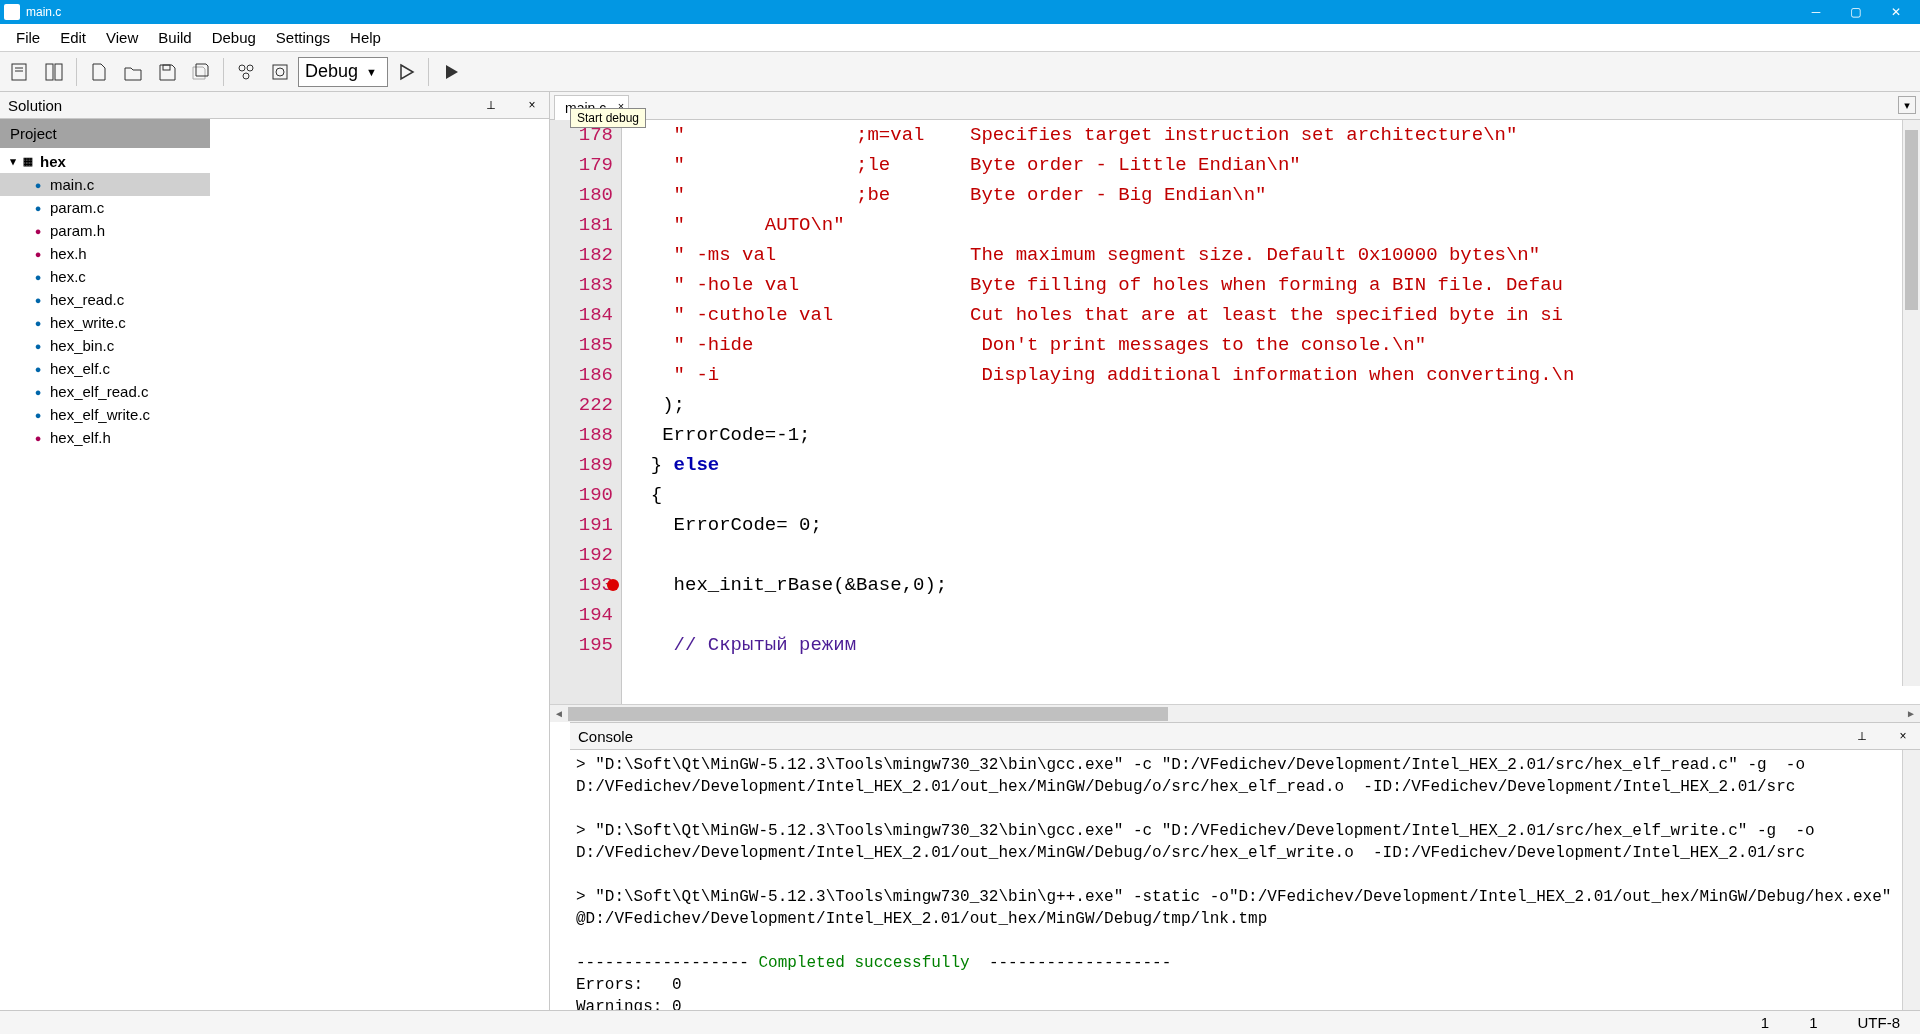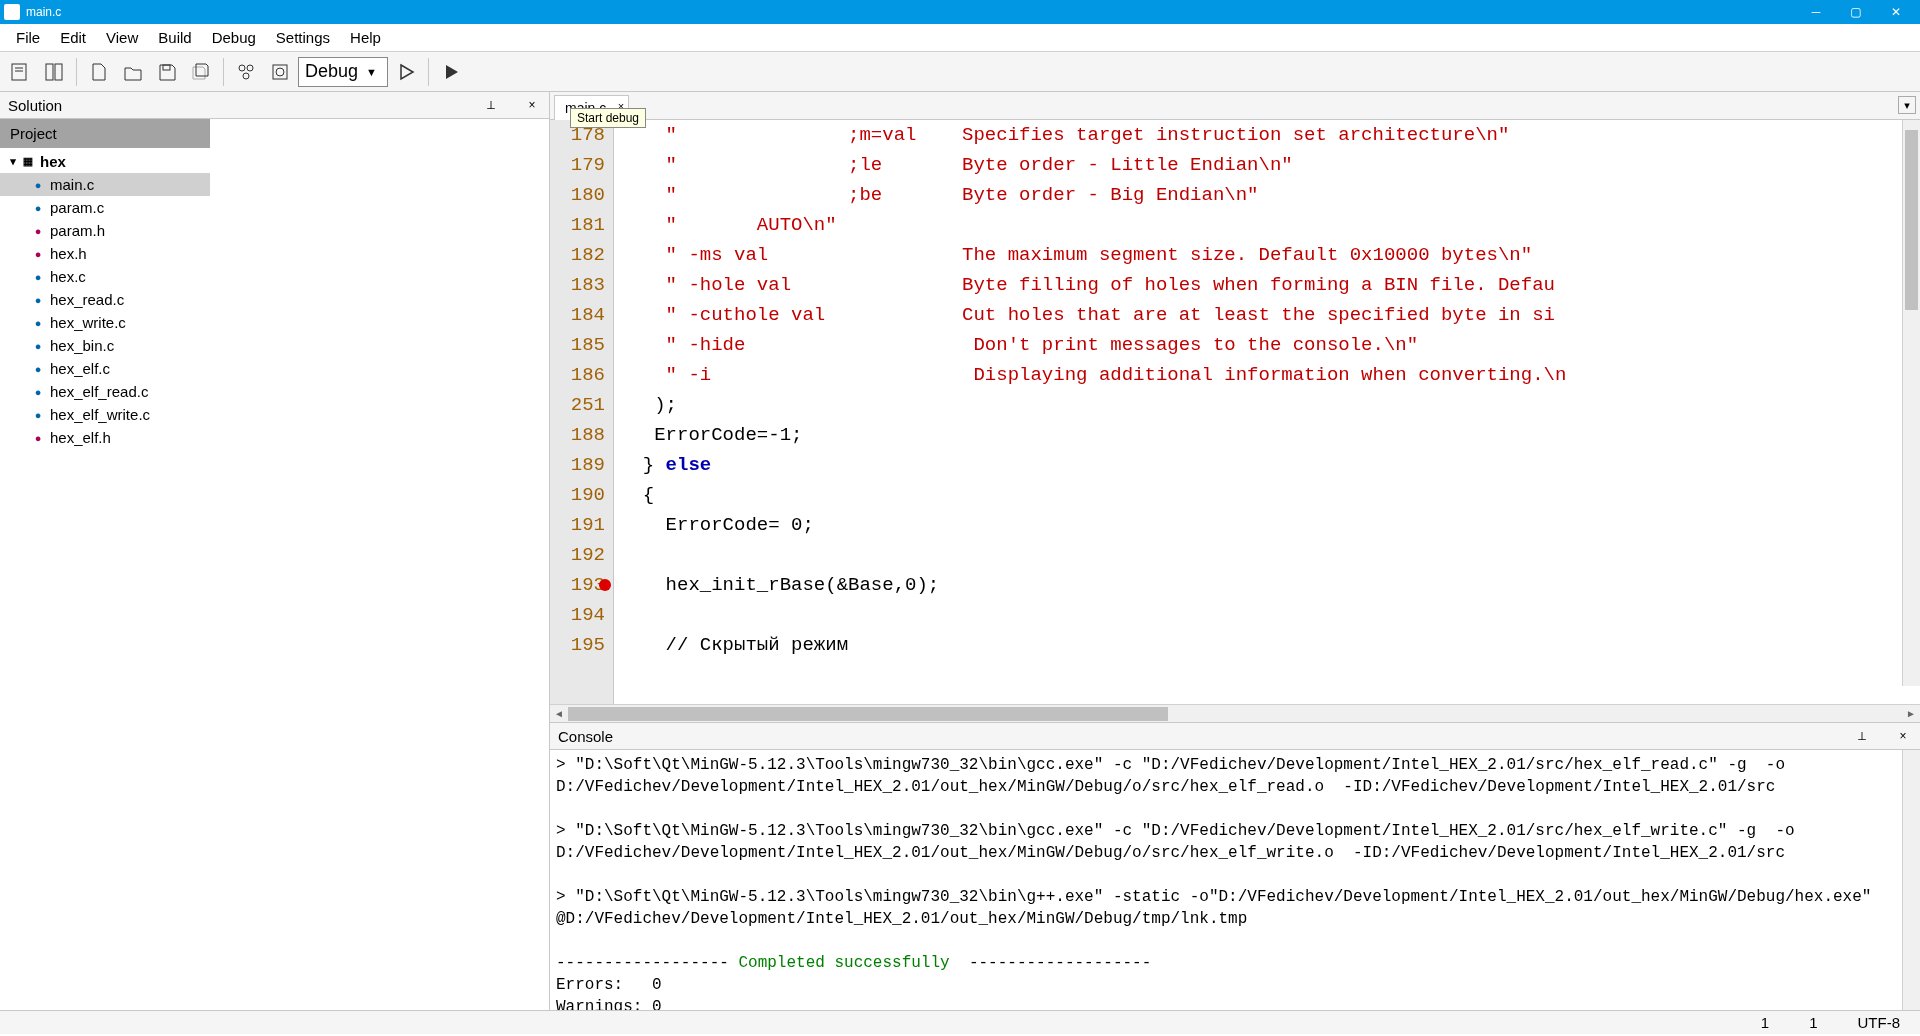--- a/index.html
+++ b/index.html
@@ -30,33 +30,33 @@
 .tree-row .ficon { width: 16px; height: 16px; margin-right: 4px; display: inline-flex; align-items: center; justify-content: center; font-size: 11px; }
 .tree-row.root { font-weight: bold; }
 .tree-row.child { padding-left: 30px; }
 .editor-area { flex: 1; display: flex; flex-direction: column; overflow: hidden; position: relative; }
 .tabbar { height: 28px; border-bottom: 1px solid #c8c8c8; display: flex; align-items: flex-end; background: #f5f5f5; padding-left: 4px; position: relative; }
 .tab { background: #fff; border: 1px solid #c8c8c8; border-bottom: none; padding: 4px 22px 4px 10px; font-size: 14px; position: relative; top: 1px; }
 .tab .close { position: absolute; right: 4px; top: 4px; font-size: 11px; cursor: pointer; }
 .tabbar .rightbtn { position: absolute; right: 4px; top: 4px; width: 18px; height: 18px; border: 1px solid #aaa; display: flex; align-items: center; justify-content: center; font-size: 11px; cursor: pointer; }
 .tooltip { position: absolute; background: #ffffe1; border: 1px solid #888; padding: 2px 6px; font-size: 12px; z-index: 100; left: 570px; top: 108px; }
 .editor { flex: 1; display: flex; overflow: hidden; position: relative; font-family: Consolas, "Courier New", monospace; font-size: 19px; line-height: 30px; }
-.gutter { background: #e8e8e8; border-right: 1px solid #c8c8c8; width: 64px; text-align: right; padding-right: 8px; color: #a16207; position: relative; }
+.gutter { background: #e8e8e8; border-right: 1px solid #c8c8c8; width: 72px; text-align: right; padding-right: 8px; color: #be185d; position: relative; }
 .gutter .bp { position: absolute; right: 2px; width: 12px; height: 12px; background: #d00; border-radius: 50%; }
 .code { flex: 1; padding-left: 6px; white-space: pre; overflow: hidden; }
 .code .str { color: #c00000; }
 .code .kw { color: #0000b0; font-weight: bold; }
-.code .cm { color: #000000; }
+.code .cm { color: #4c1d95; }
 .editor-scroll-v { position: absolute; right: 0; top: 0; bottom: 18px; width: 18px; background: #f0f0f0; border-left: 1px solid #d0d0d0; }
 .editor-scroll-v .thumb { position: absolute; left: 2px; right: 2px; background: #c0c0c0; }
 .editor-scroll-h { height: 18px; background: #f0f0f0; border-top: 1px solid #d0d0d0; display: flex; align-items: center; }
 .editor-scroll-h .track { flex: 1; height: 14px; position: relative; }
 .editor-scroll-h .thumb { position: absolute; top: 0; bottom: 0; background: #c0c0c0; }
 .editor-scroll-h .arr { width: 18px; height: 18px; display: flex; align-items: center; justify-content: center; font-size: 10px; color: #666; }
-.console-panel { border-top: 1px solid #c8c8c8; display: flex; flex-direction: column; }
+.console-panel { border-top: 1px solid #c8c8c8; display: flex; flex-direction: column; margin-left: 20px; }
 .console-body { font-family: Consolas, "Courier New", monospace; font-size: 16px; padding: 4px 6px; white-space: pre-wrap; line-height: 22px; height: 260px; overflow: hidden; position: relative; }
 .console-body .ok { color: #008000; }
 .console-scroll { position: absolute; right: 0; top: 0; bottom: 0; width: 18px; background: #f0f0f0; border-left: 1px solid #d0d0d0; }
 .statusbar { height: 24px; background: #f5f5f5; border-top: 1px solid #c8c8c8; display: flex; align-items: center; justify-content: flex-end; padding: 0 20px; gap: 40px; font-size: 15px; }
 svg { display: block; }
 </style>
 </head>
 <body>
 
 <div class="titlebar">
@@ -232,21 +232,21 @@
       <div class="gutter" id="gutter">
           <div>178</div>
           <div>179</div>
           <div>180</div>
           <div>181</div>
           <div>182</div>
           <div>183</div>
           <div>184</div>
           <div>185</div>
           <div>186</div>
-          <div>251</div>
+          <div>222</div>
           <div>188</div>
           <div>189</div>
           <div>190</div>
           <div>191</div>
           <div>192</div>
           <div>193</div>
           <div>194</div>
           <div>195</div>
           <div class="bp" style="top: 459px;"></div>
         </div>

